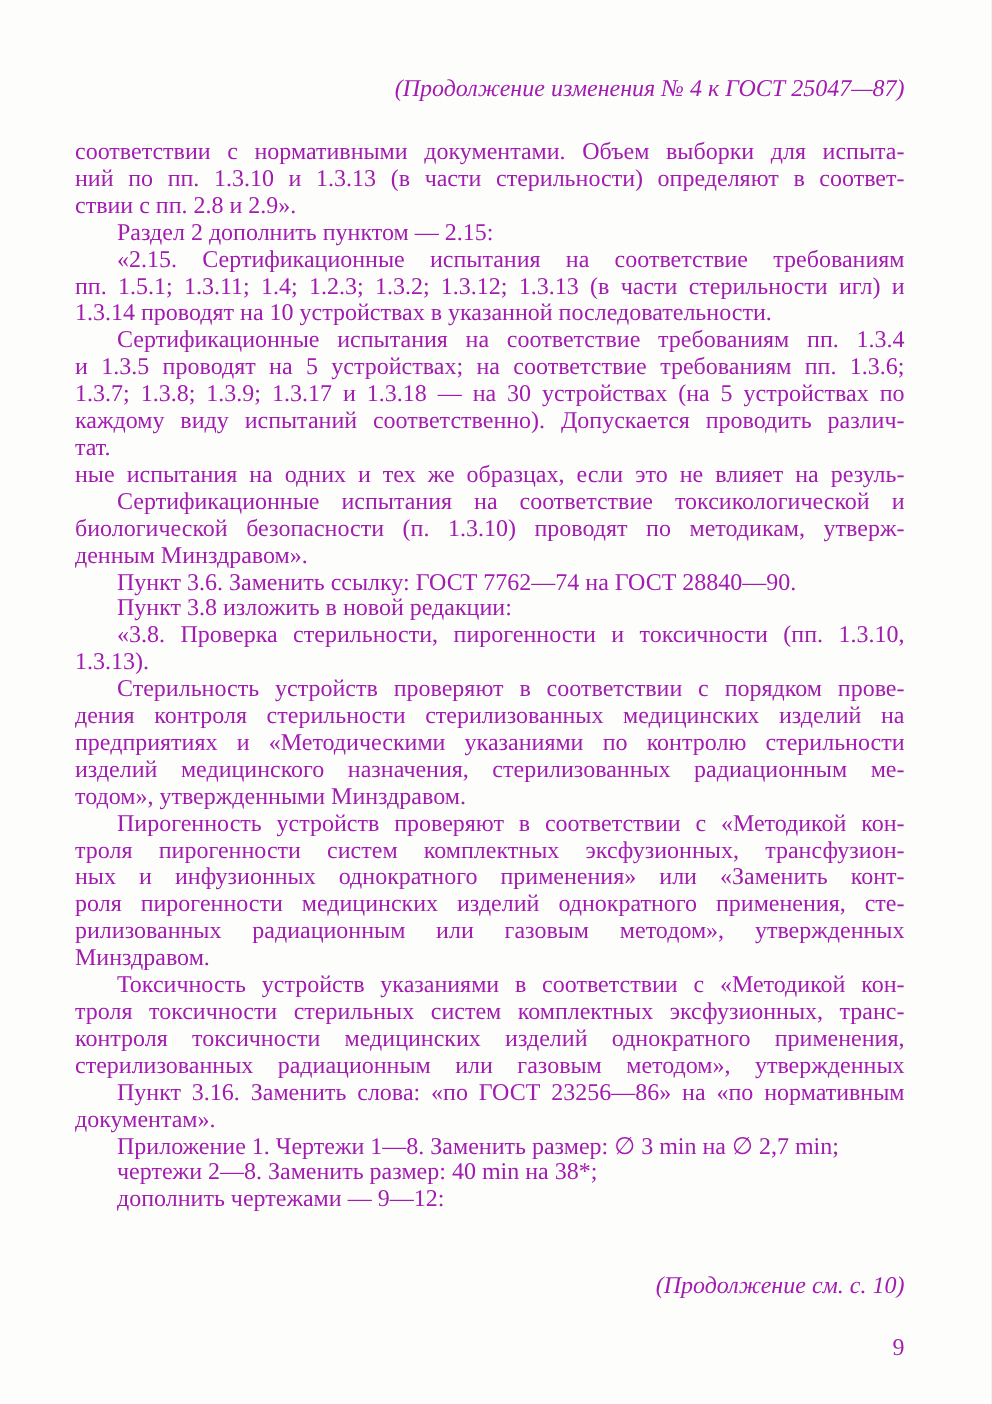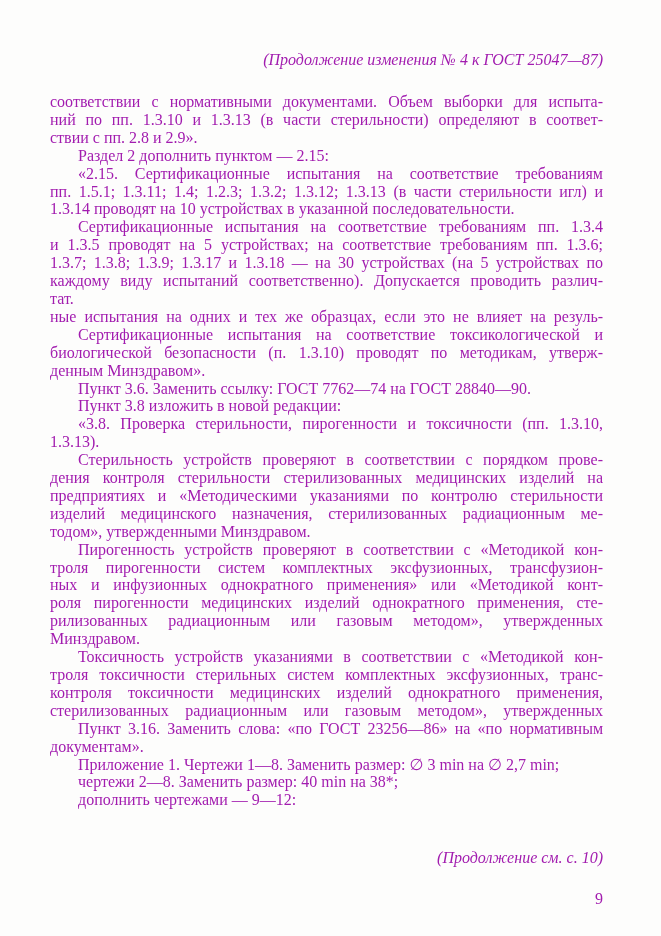--- a/index.html
+++ b/index.html
@@ -116,21 +116,21 @@
       <div class="para">
         <div class="line indent">Стерильность устройств проверяют в соответствии с порядком прове-</div>
         <div class="line">дения контроля стерильности стерилизованных медицинских изделий на</div>
         <div class="line">предприятиях и «Методическими указаниями по контролю стерильности</div>
         <div class="line">изделий медицинского назначения, стерилизованных радиационным ме-</div>
         <div class="line no-fill">тодом», утвержденными Минздравом.</div>
       </div>
       <div class="para">
         <div class="line indent">Пирогенность устройств проверяют в соответствии с «Методикой кон-</div>
         <div class="line">троля пирогенности систем комплектных эксфузионных, трансфузион-</div>
-        <div class="line">ных и инфузионных однократного применения» или «Методикой конт-</div>
+        <div class="line">ных и инфузионных однократного применения» или «Заменить конт-</div>
         <div class="line">роля пирогенности медицинских изделий однократного применения, сте-</div>
         <div class="line">рилизованных радиационным или газовым методом», утвержденных</div>
         <div class="line no-fill">Минздравом.</div>
       </div>
       <div class="para">
         <div class="line indent">Токсичность устройств указаниями в соответствии с «Методикой кон-</div>
         <div class="line">троля токсичности стерильных систем комплектных эксфузионных, транс-</div>
         <div class="line">контроля токсичности медицинских изделий однократного применения,</div>
         <div class="line">стерилизованных радиационным или газовым методом», утвержденных</div>
       </div>

